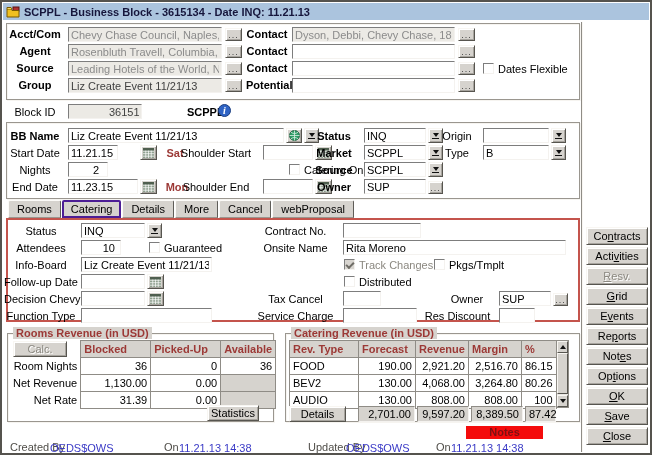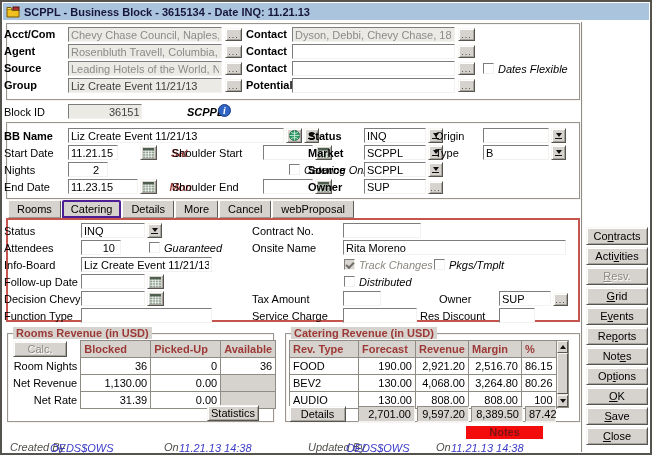--- a/index.html
+++ b/index.html
@@ -3,22 +3,22 @@
 <meta charset="utf-8">
 <style>
   * { margin:0; padding:0; box-sizing:border-box; }
   html,body { background:#8a8a8a; }
   body { font-family:"Liberation Sans",sans-serif; }
   .win { position:relative; width:652px; height:455px; background:#ffffff;
          border:2px solid #55534e; overflow:hidden; font-size:11px; color:#000; }
   .titlebar { position:absolute; left:1px; top:1px; width:646px; height:17px;
               background:#abc4de; display:flex; align-items:center; gap:4px; padding:0 3px; }
   .title-text { font-weight:bold; color:#16163c; font-size:11px; white-space:nowrap; }
-  .L { position:absolute; height:13px; line-height:13px; text-align:left; white-space:nowrap; }
-  .LA { text-align:right;font-style:italic; }
+  .L { position:absolute; height:13px; line-height:13px; text-align:center; white-space:nowrap; }
+  .LA { text-align:center; }
   .B { font-weight:bold; }
   .RED { color:#9c3936; }
   .GRAY { color:#8b8880; }
   .frame { position:absolute; border:1px solid #9a968f;
            box-shadow:inset 1px 1px 0 #f6f4f0, 1px 1px 0 #f6f4f0; }
   .redbox { position:absolute; border:2px solid #c4544c; }
   input.fld { position:absolute; height:15px; font:11px "Liberation Sans",sans-serif;
               padding:0 2px; background:#fff; color:#000; outline:none;
               border:1px solid; border-color:#7d7d7d #f4f2ef #f4f2ef #7d7d7d; }
   input.ro   { background:#eceae5; color:#8b8b8b; }
@@ -289,21 +289,21 @@
 
   <span class="L" style="left:2px;top:291px;width:74px">Decision Chevy</span>
   <input class="fld" style="left: 79px; top: 289px; width: 64px;" value="">
   <div class="btn cal" style="left:145px;top:289px">
     <svg width="11" height="10" viewBox="0 0 11 10">
         <rect width="11" height="10" fill="#8fa08f"></rect>
         <rect width="11" height="2.6" fill="#4f5f4f"></rect>
         <path d="M0 3.2 H11 M0 5.7 H11 M0 8.2 H11 M2.75 2.6 V10 M5.5 2.6 V10 M8.25 2.6 V10" stroke="#fff" stroke-width="0.7"></path>
       </svg>
   </div>
-  <span class="L" style="left:250px;top:291px;width:87px">Tax Amount</span>
+  <span class="L" style="left:250px;top:291px;width:87px">Tax Cancel</span>
   <input class="fld" style="left: 341px; top: 289px; width: 38px;" value="">
   <span class="L" style="left:437px;top:291px;width:56px">Owner</span>
   <input class="fld" style="left: 497px; top: 289px; width: 52px;" value="SUP">
   <div class="btn mini" style="left:551px;top:291px;width:15px">
       <span>...</span>
     </div>
 
   <span class="L" style="left:2px;top:308px;width:74px">Function Type</span>
   <input class="fld" style="left: 79px; top: 306px; width: 131px;" value="">
   <span class="L" style="left:250px;top:308px;width:87px">Service Charge</span>

